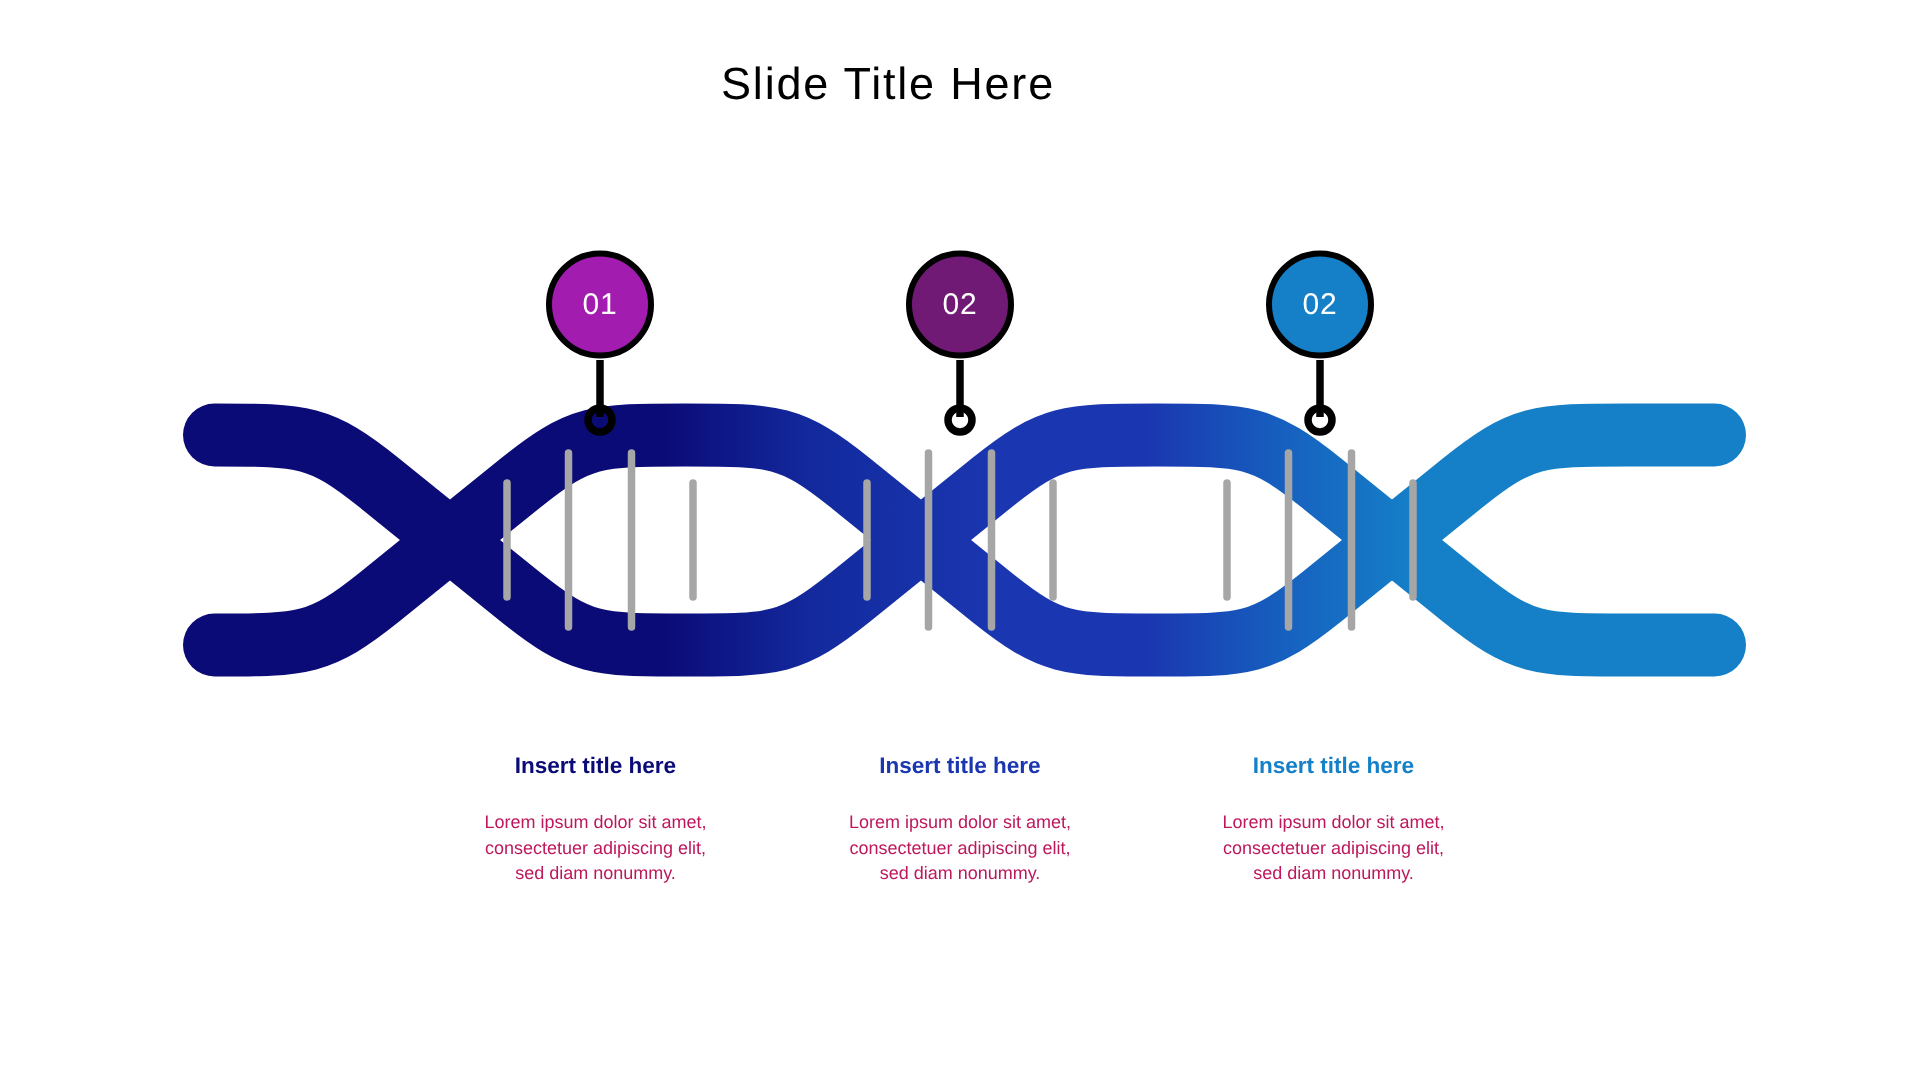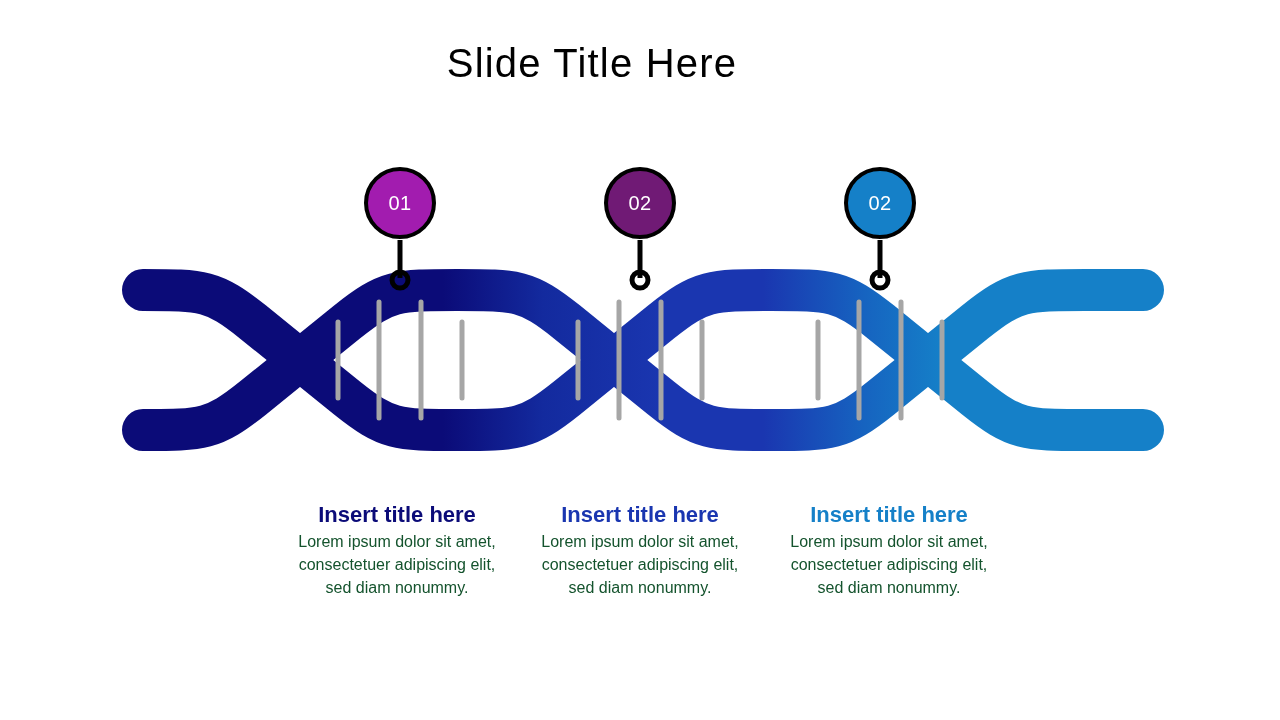--- a/index.html
+++ b/index.html
@@ -24,21 +24,21 @@
     background: #ffffff;
   }
 
   
   #slide-title {
     position: absolute;
     left: 0;
     top: 40px;
     width: 1184px;
     text-align: center;
-    font-size: 40px;
+    font-size: 30px;
     font-weight: 400;
     color: #000000;
     letter-spacing: 1.2px;
     line-height: 1.15;
     white-space: pre;
   }
 
   
   #helix-graphic {
     position: absolute;
@@ -71,30 +71,30 @@
     letter-spacing: 0.5px;
   }
 
   
   .text-block {
     position: absolute;
     width: 250px;
     text-align: center;
   }
   .block-title {
-    font-size: 22px;
+    font-size: 15px;
     font-weight: bold;
     line-height: 1.2;
-    margin-bottom: 3px;
+    margin-bottom: 20px;
     white-space: pre;
   }
   .block-body {
-    font-size: 16px;
+    font-size: 12px;
     font-weight: 400;
-    color: #14532d;
+    color: #be185d;
     line-height: 1.42;
   }
   .block-body span {
     display: block;
     white-space: pre;
   }
 </style>
 </head>
 <body>
 

